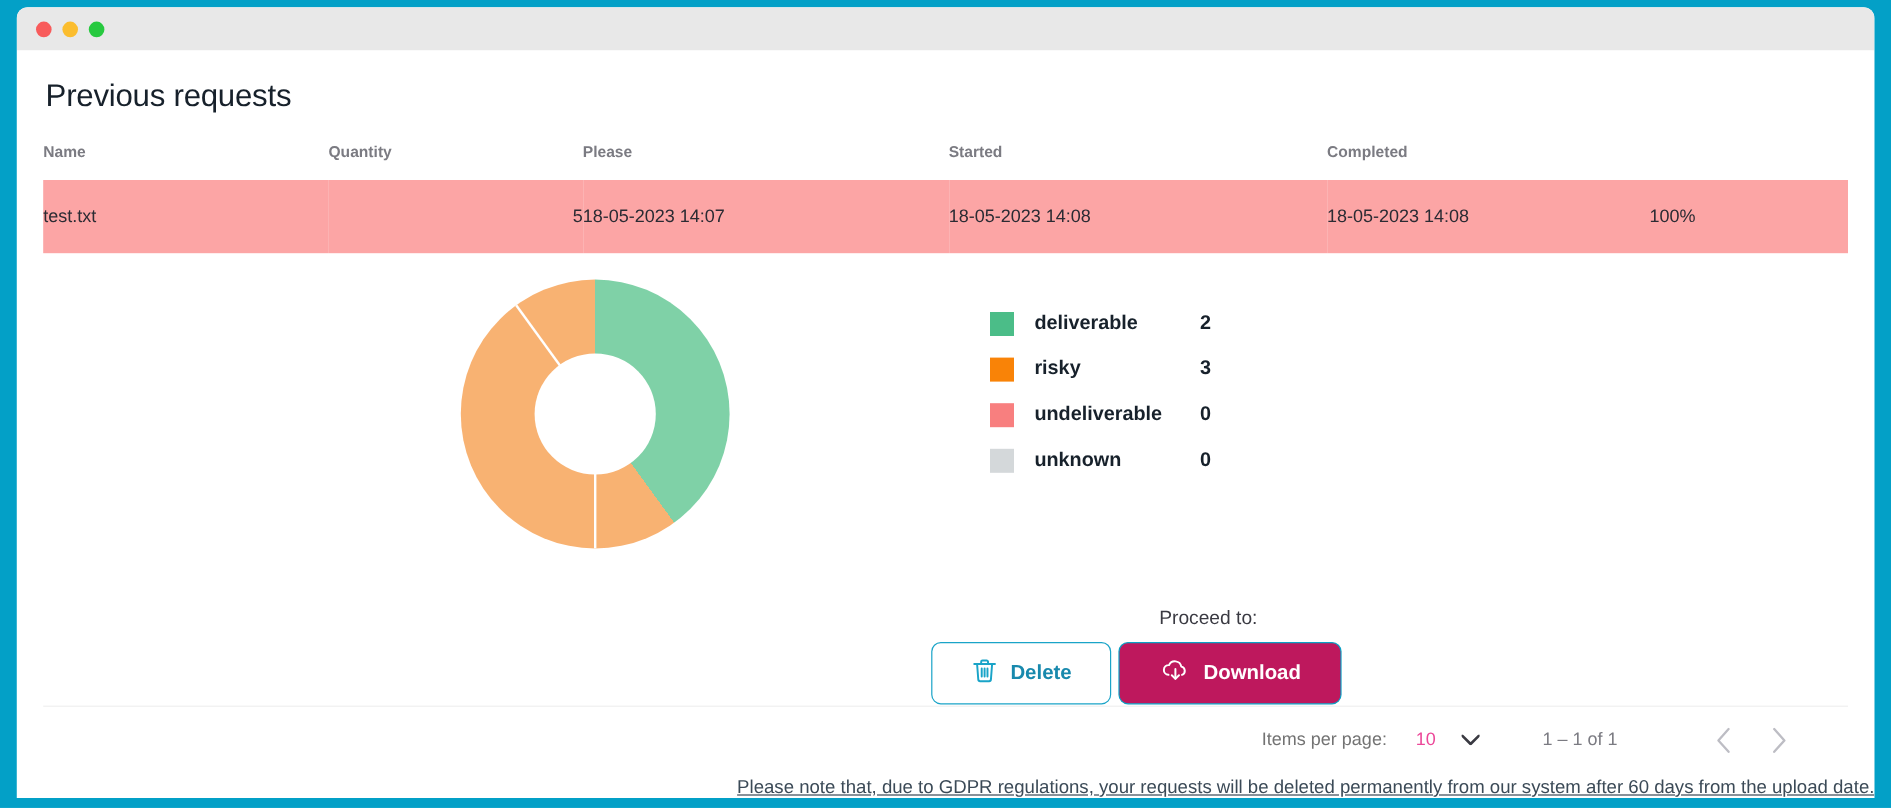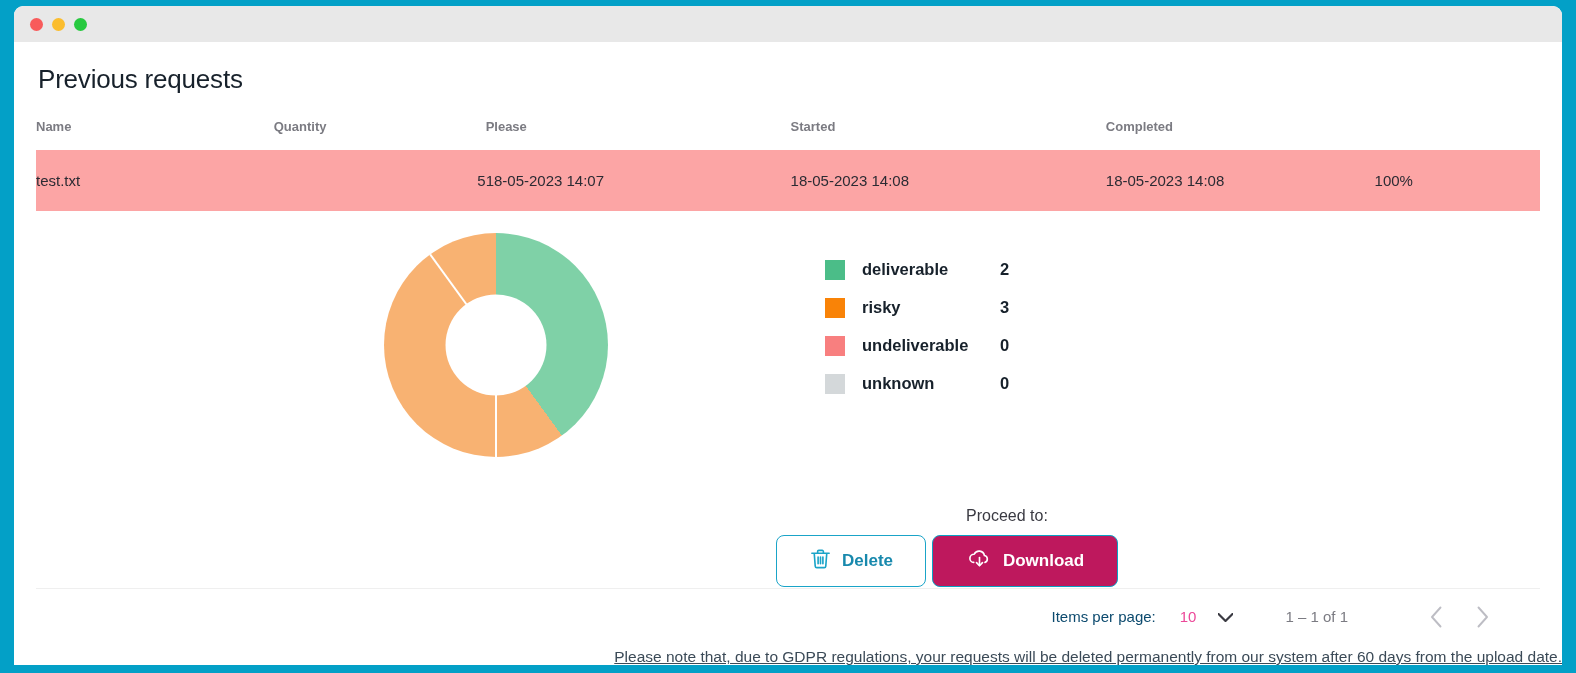--- a/index.html
+++ b/index.html
@@ -180,21 +180,21 @@
     border-top: 1px solid #efefef;
     height: 56px;
     display: flex;
     align-items: center;
     justify-content: flex-end;
     padding-right: 38px;
     gap: 0;
   }
   #items-per-page-label {
     font-size: 15px;
-    color: #0c4a6e;
+    color: #737373;
     margin-right: 24px;
   }
   #page-size-value {
     font-size: 15px;
     color: #ec4899;
     margin-right: 22px;
   }
   #page-size-arrow { margin-right: 52px; cursor: pointer; }
   #range-label {
     font-size: 15px;

